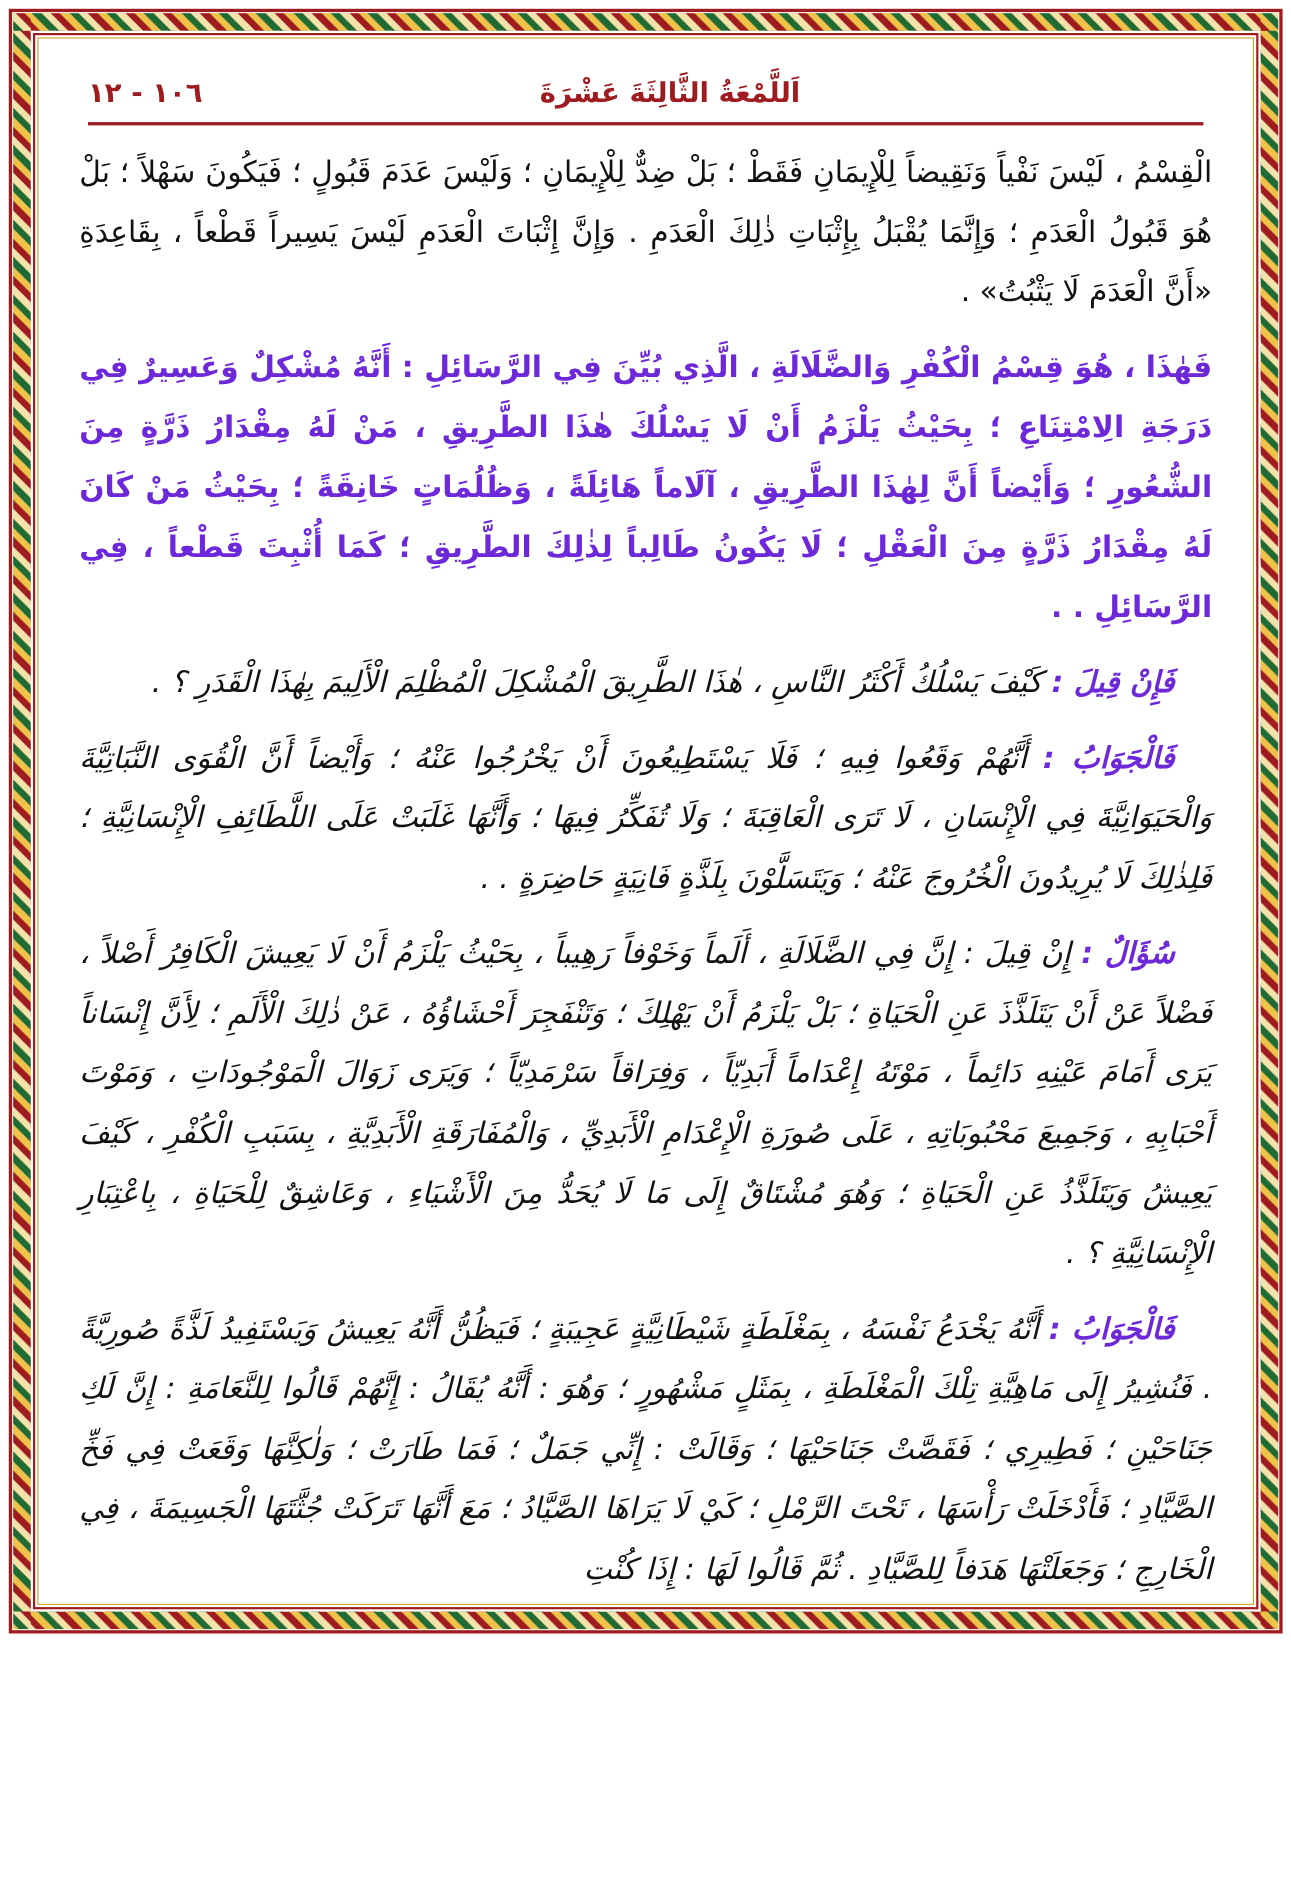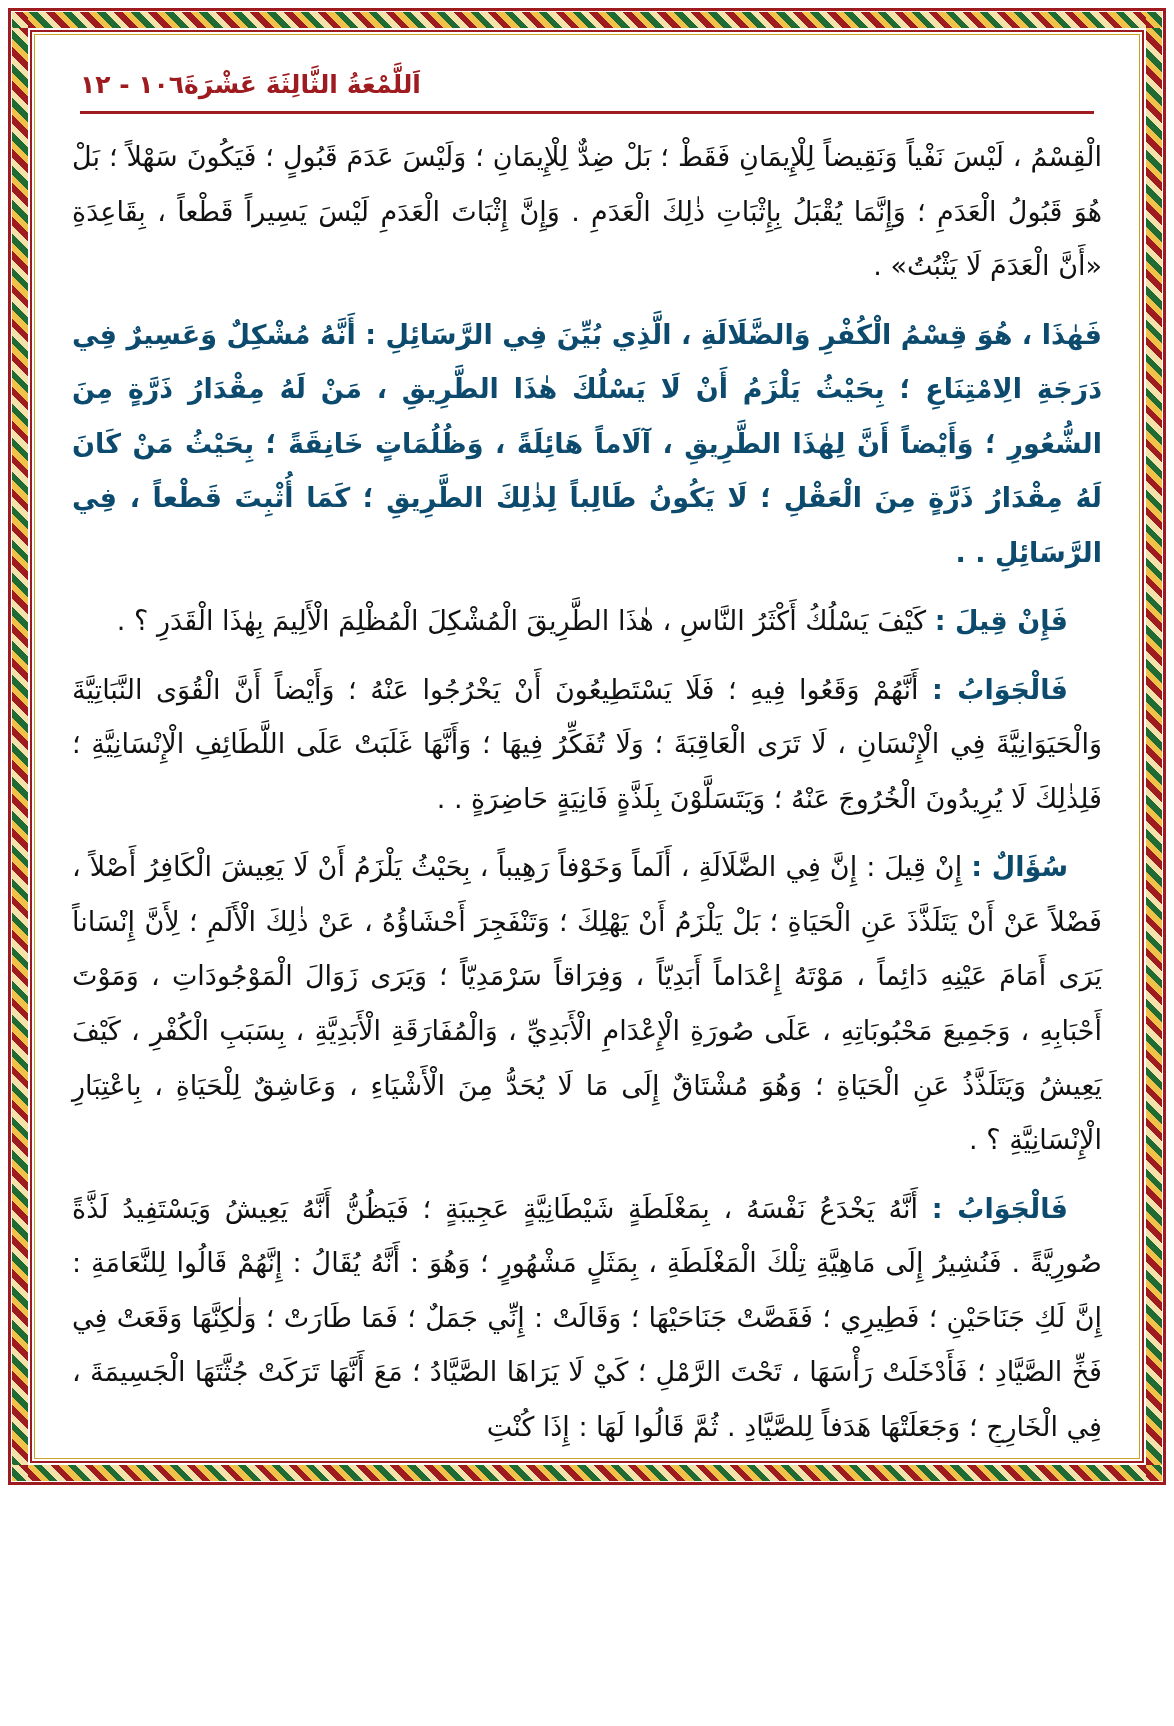--- a/index.html
+++ b/index.html
@@ -96,46 +96,47 @@
     font-size: 25px;
     font-weight: bold;
     letter-spacing: 1px;
     white-space: nowrap;
   }
   .header-title {
     color: #9e1b20;
     font-size: 25px;
     font-weight: bold;
     flex: 1;
-    text-align: left;
+    text-align: center;
     padding-right: 60px;
   }
   .header-rule {
     margin: 12px 8px 16px 8px;
     height: 3px;
     background: #9e1b20;
   }
 
   .body-text {
     font-size: 27px;
     line-height: 2.02;
     color: #111111;
     text-align: justify;
     text-align-last: right;
     direction: rtl;
   }
   .body-text p {
     margin: 0 0 14px 0;
   }
   .red {
-    color: #0c4a6e;
+    color: #6d28d9;
     font-weight: bold;
   }
   .indent {
     text-indent: 34px;
+    font-style: italic;
   }
 </style>
 </head>
 <body>
 
 <div class="page">
 
   <div class="frame-outer"></div>
   <div class="frame-band">
     <div class="frame-band-inner"></div>

